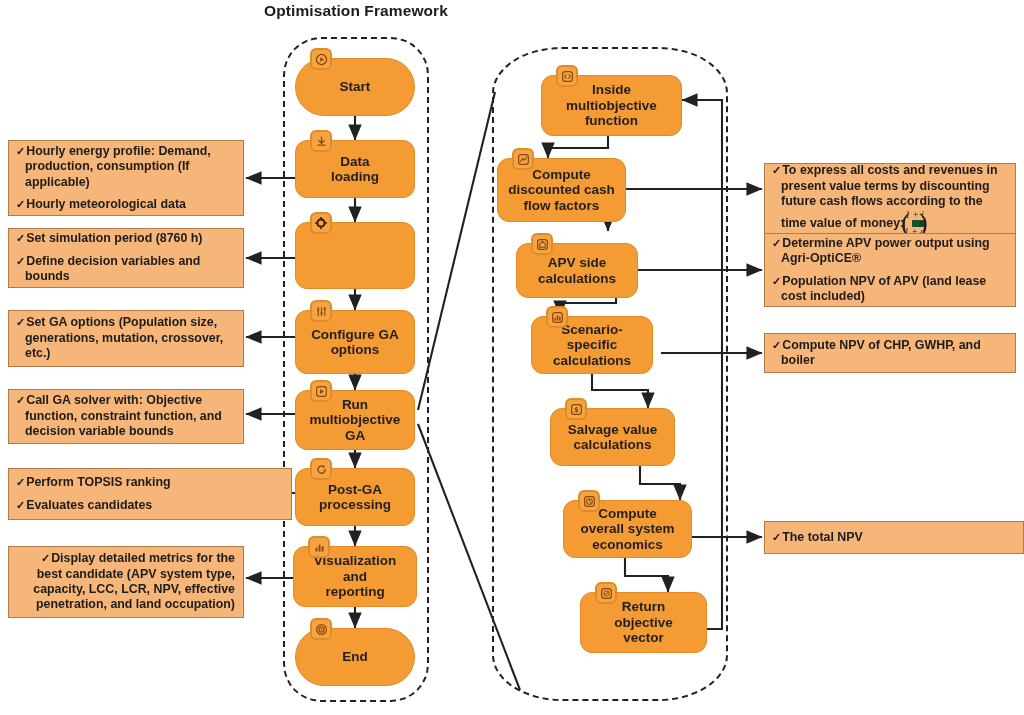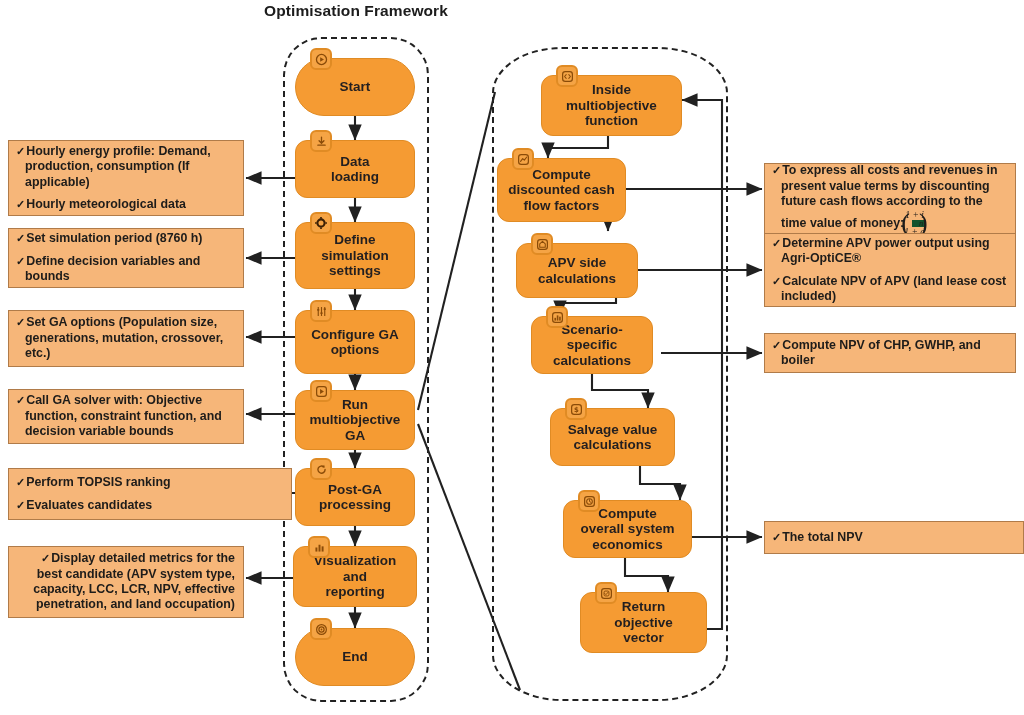--- a/index.html
+++ b/index.html
@@ -221,23 +221,20 @@
       <svg width="14" height="14" viewBox="0 0 16 16">
           <circle cx="8" cy="8" r="4.1" fill="none" stroke="#3a1f05" stroke-width="2.4"></circle>
           <g stroke="#3a1f05" stroke-width="1.9">
             <path d="M8 1.2 L8 3"></path>
             <path d="M8 13 L8 14.8"></path>
             <path d="M1.2 8 L3 8"></path>
             <path d="M13 8 L14.8 8"></path>
           </g>
         </svg>
     </span>
-    <span class="label">Define
-simulation
-settings</span>
   </div>
 
   <div class="node" style="left:295px; top:310px; width:120px; height:64px;">
     <span class="badge">
       <svg width="13" height="13" viewBox="0 0 16 16">
           <g stroke="#8a4b08" stroke-width="1.4">
             <path d="M4 2.5 L4 13.5"></path>
             <path d="M8 2.5 L8 13.5"></path>
             <path d="M12 2.5 L12 13.5"></path>
           </g>
@@ -422,21 +419,21 @@
             <span class="num">1 + i</span>
             <span class="den">1 + d</span>
           </span>
           <span class="paren">)</span>
           <span class="sup">n</span>
         </span></span>
   </div>
 
   <div class="note" style="left:764px; top:233px; width:252px; height:74px;">
     <span class="li">Determine APV power output using Agri-OptiCE®</span>
-    <span class="li">Calculate NPV of APV (land lease cost included)</span>
+    <span class="li">Population NPV of APV (land lease cost included)</span>
   </div>
 
   <div class="note" style="left:764px; top:333px; width:252px; height:40px;">
     <span class="li">Compute NPV of CHP, GWHP, and boiler</span>
   </div>
 
   <div class="note" style="left:764px; top:521px; width:260px; height:33px;">
     <span class="li">The total NPV</span>
   </div>
 

